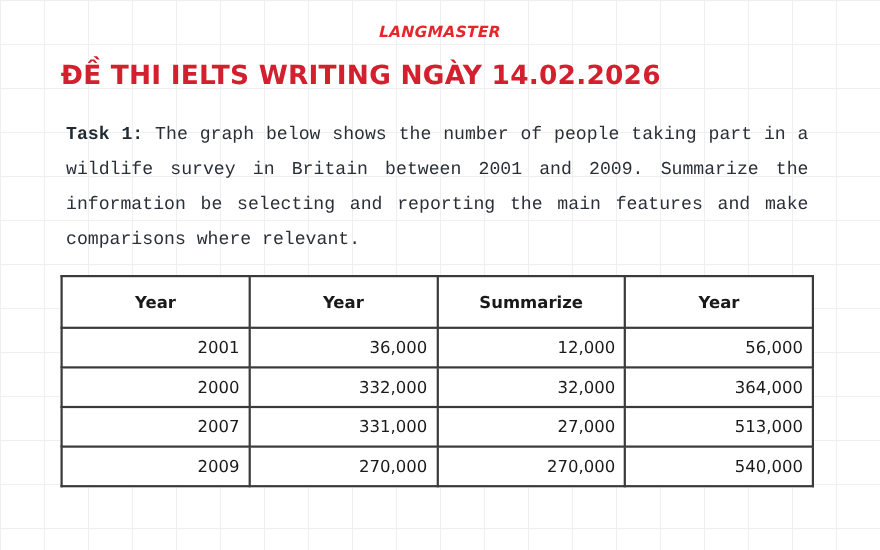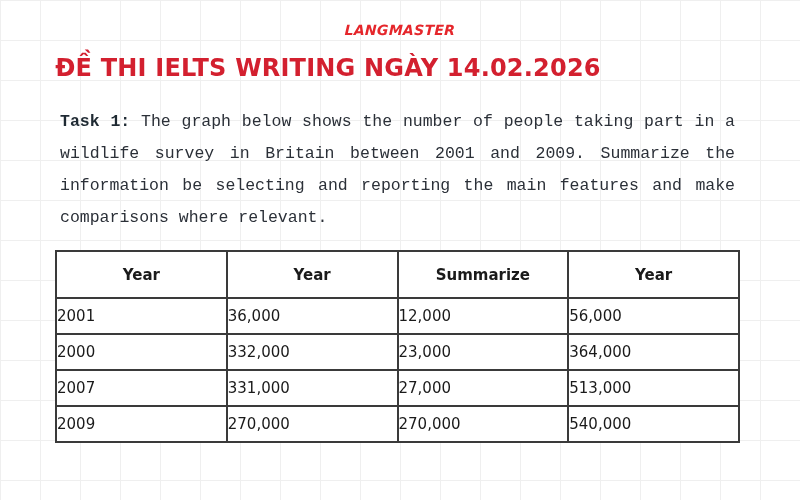--- a/index.html
+++ b/index.html
@@ -62,20 +62,21 @@
   }
   table.data th {
     height: 47px;
     font-weight: bold;
     font-size: 15px;
     text-align: center;
     width: 25%;
   }
   table.data td {
     height: 36px;
+    text-align: right;
     padding-right: 8px;
     font-size: 15px;
   }
 </style>
 </head>
 <body>
 
 <div class="brand">LANGMASTER</div>
 <div class="title">ĐỀ THI IELTS WRITING NGÀY 14.02.2026</div>
 
@@ -93,21 +94,21 @@
   <tbody>
     <tr>
       <td>2001</td>
       <td>36,000</td>
       <td>12,000</td>
       <td>56,000</td>
     </tr>
     <tr>
       <td>2000</td>
       <td>332,000</td>
-      <td>23,000</td>
+      <td>32,000</td>
       <td>364,000</td>
     </tr>
     <tr>
       <td>2007</td>
       <td>331,000</td>
       <td>27,000</td>
       <td>513,000</td>
     </tr>
     <tr>
       <td>2009</td>

